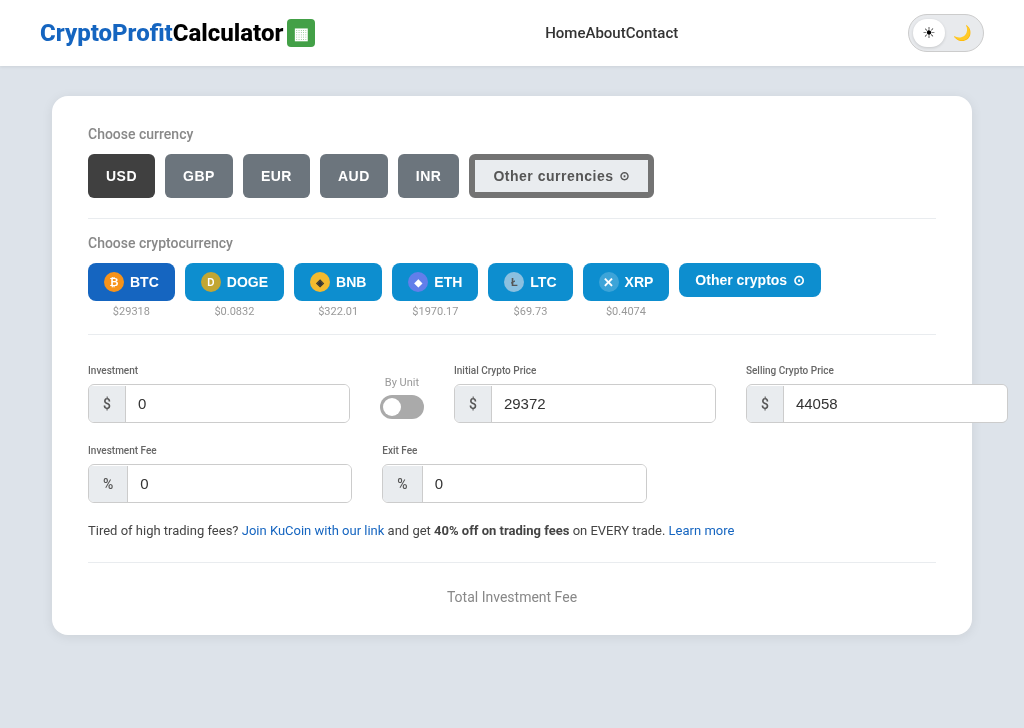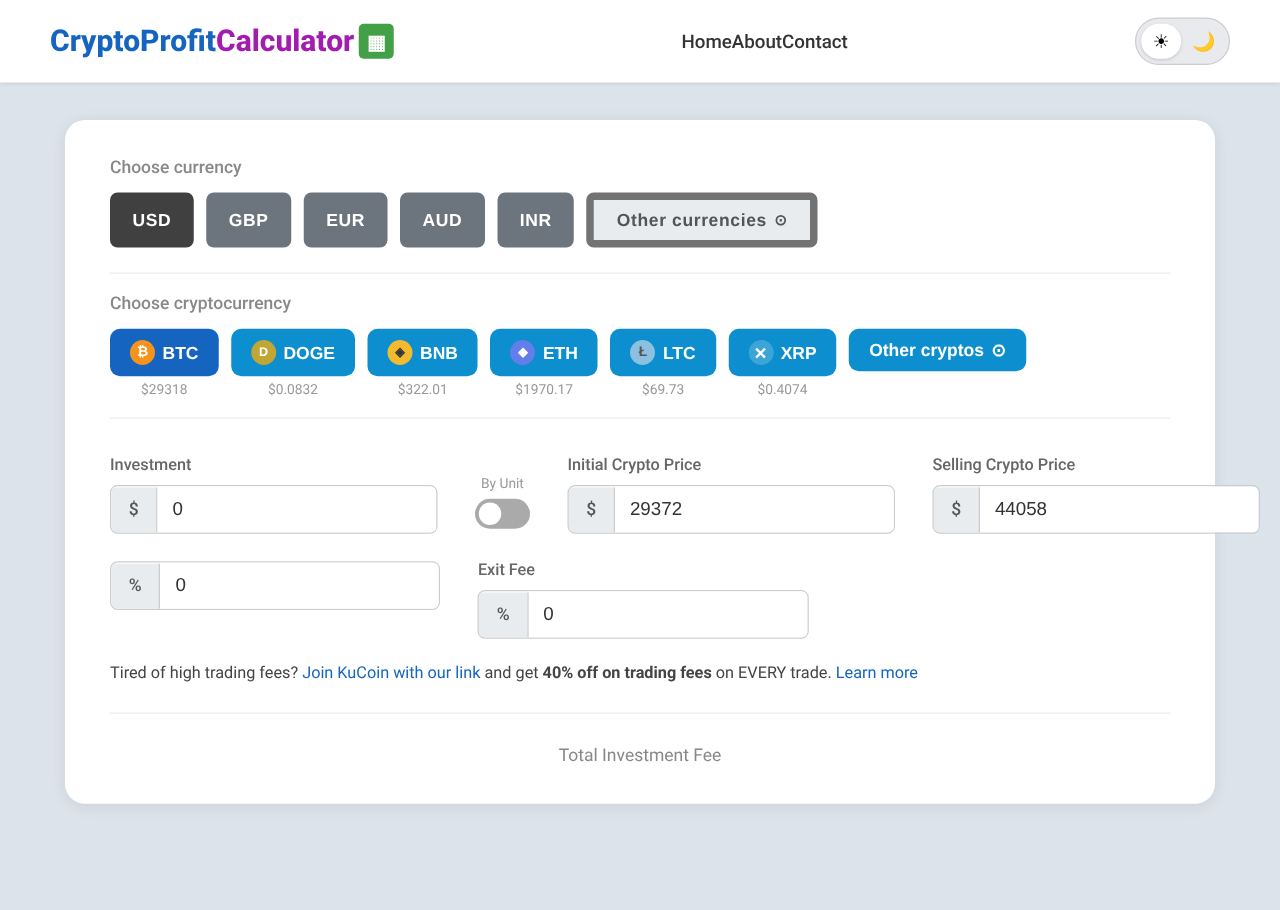--- a/index.html
+++ b/index.html
@@ -22,21 +22,21 @@
     }
     .logo {
       display: flex;
       align-items: flex-start;
       font-size: 24px;
       font-weight: 800;
       text-decoration: none;
     }
     .logo-crypto { color: #1565c0; }
     .logo-profit { color: #1565c0; }
-    .logo-calculator { color: #a21caf; }
+    .logo-calculator { color: #000000; }
     .logo-icon {
       display: inline-flex;
       align-items: center;
       justify-content: center;
       background: #43a047;
       color: #fff;
       width: 28px;
       height: 28px;
       border-radius: 4px;
       font-size: 16px;
@@ -175,21 +175,21 @@
     
     .form-section {
       margin-top: 30px;
     }
     .form-group {
       flex: 1;
       display: flex;
       flex-direction: column;
     }
     .form-group-label {
-      font-size: 13px;
+      font-size: 10px;
       color: #666;
       margin-bottom: 8px;
       font-weight: 500;
     }
     .input-wrapper {
       display: flex;
       align-items: center;
       border: 1px solid #ccc;
       border-radius: 6px;
       overflow: hidden;
@@ -419,20 +419,21 @@
           <div class="form-group-label">Selling Crypto Price</div>
           <div class="input-wrapper">
             <span class="input-prefix">$</span>
             <input class="form-input" type="number" value="44058" style="">
           </div>
         </div>
       </div>
 
       <div style="display:flex; gap:30px; margin-bottom:18px;">
         <div class="form-group">
+          <div class="form-group-label">Investment Fee</div>
           <div class="input-wrapper">
             <span class="input-prefix">%</span>
             <input class="form-input" type="number" value="0" style="">
           </div>
         </div>
         <div class="form-group">
           <div class="form-group-label">Exit Fee</div>
           <div class="input-wrapper">
             <span class="input-prefix">%</span>
             <input class="form-input" type="number" value="0" style="">

